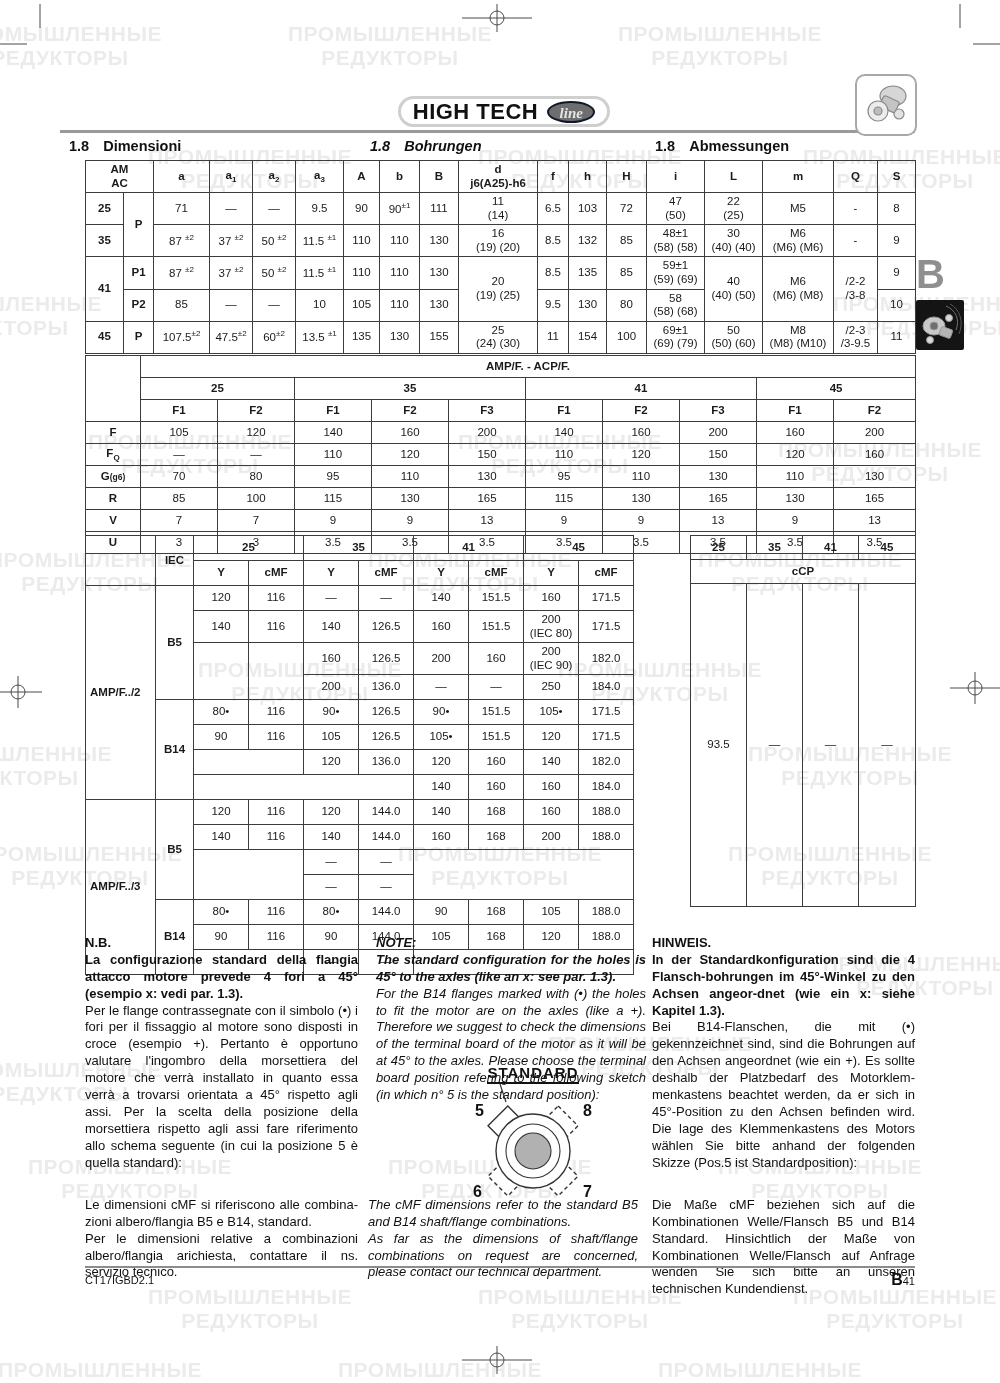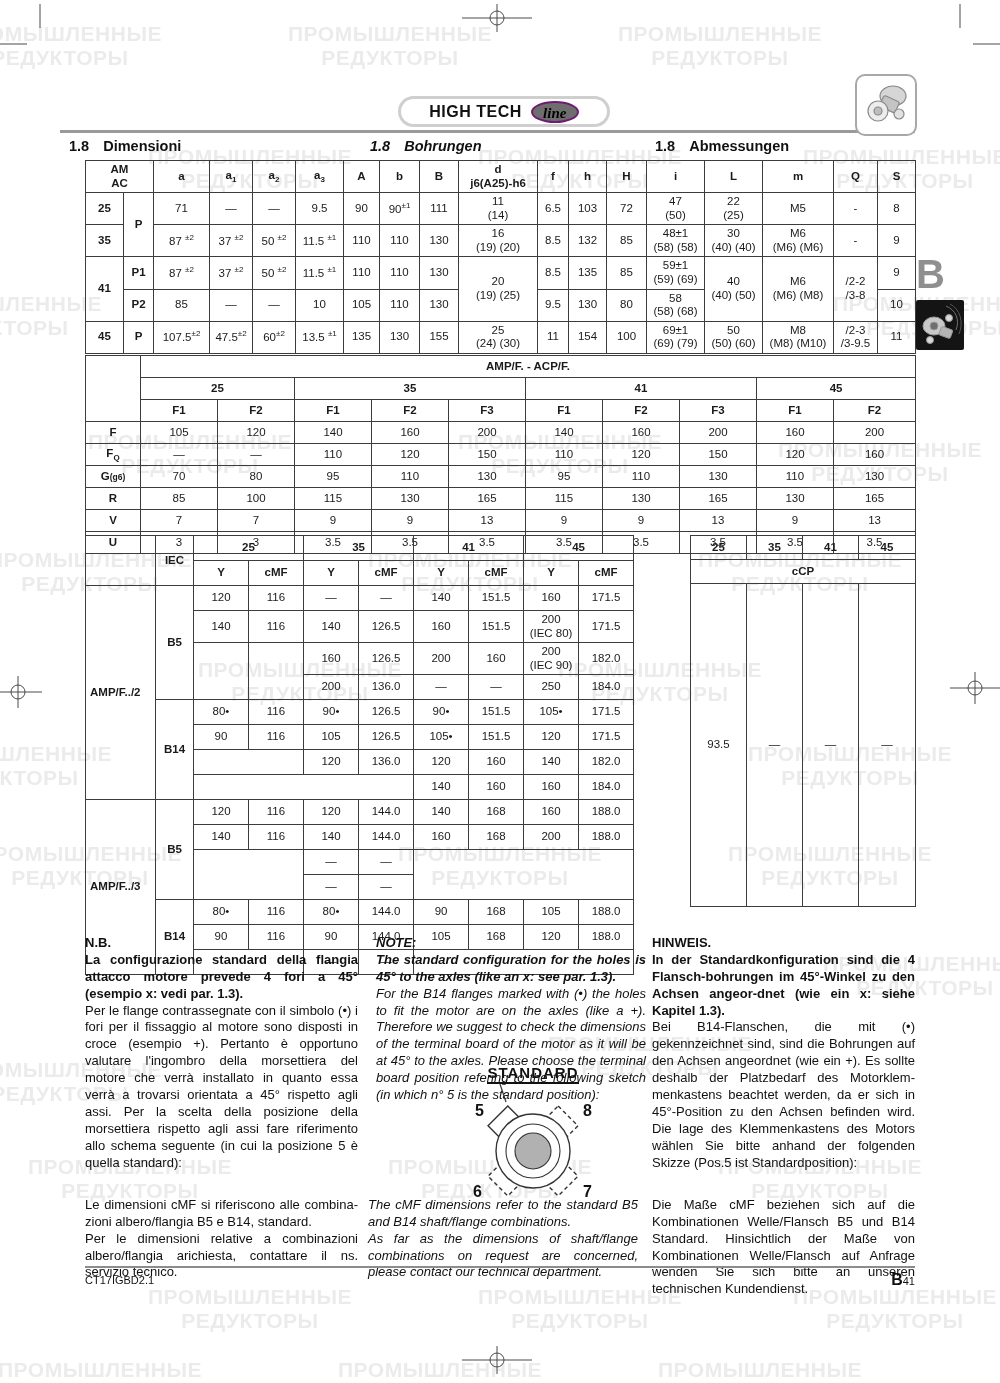--- a/index.html
+++ b/index.html
@@ -8,23 +8,23 @@
   .abs{position:absolute;}
   
   .wm{position:absolute;transform:translate(-50%,0);text-align:center;color:rgba(60,60,60,0.10);
       font-weight:bold;font-size:21px;line-height:1.12;letter-spacing:0.5px;white-space:nowrap;z-index:0;}
   
   .rule{background:#9a9a9a;z-index:1;}
   .badge{left:398px;top:96px;width:212px;height:31px;background:#cfcfcf;border-radius:17px;
          padding:3px;box-sizing:border-box;z-index:2;}
   .badge-inner{background:#fff;border-radius:14px;height:25px;display:flex;align-items:center;
          justify-content:center;gap:9px;}
-  .badge-title{font-weight:bold;font-size:16px;letter-spacing:0.5px;}
-  .badge-line{display:inline-block;width:48px;height:22px;background:#6e6e6e;border:2px solid #701a75;
-         border-radius:50%;color:#000000;font-family:"Liberation Serif",serif;font-style:italic;
+  .badge-title{font-weight:bold;font-size:22px;letter-spacing:0.5px;}
+  .badge-line{display:inline-block;width:48px;height:22px;background:#6e6e6e;border:2px solid #0f172a;
+         border-radius:50%;color:#e5e5e5;font-family:"Liberation Serif",serif;font-style:italic;
          font-weight:bold;font-size:15px;text-align:center;line-height:21px;box-sizing:border-box;}
   .logo-box{left:855px;top:74px;width:62px;height:62px;border:2px solid #a8a8a8;border-radius:10px;
          background:#fff;box-sizing:border-box;z-index:2;}
   .sec-title{top:138px;font-size:14.5px;font-weight:bold;z-index:2;}
   .sec-title .num{margin-right:14px;}
   .italic{font-style:italic;}
   
   table.tbl{position:absolute;border-collapse:collapse;table-layout:fixed;z-index:1;background:transparent;}
   .tbl td{border:1px solid #3c3c3c;text-align:center;vertical-align:middle;font-size:11.5px;
           line-height:1.18;padding:2px 1px;color:#1a1a1a;}

